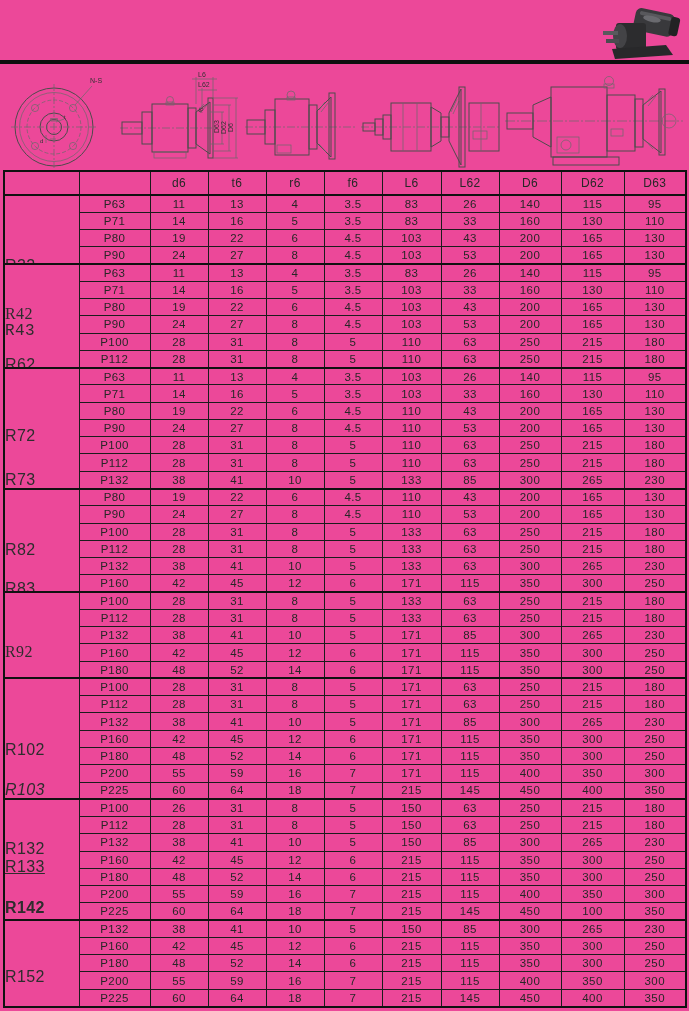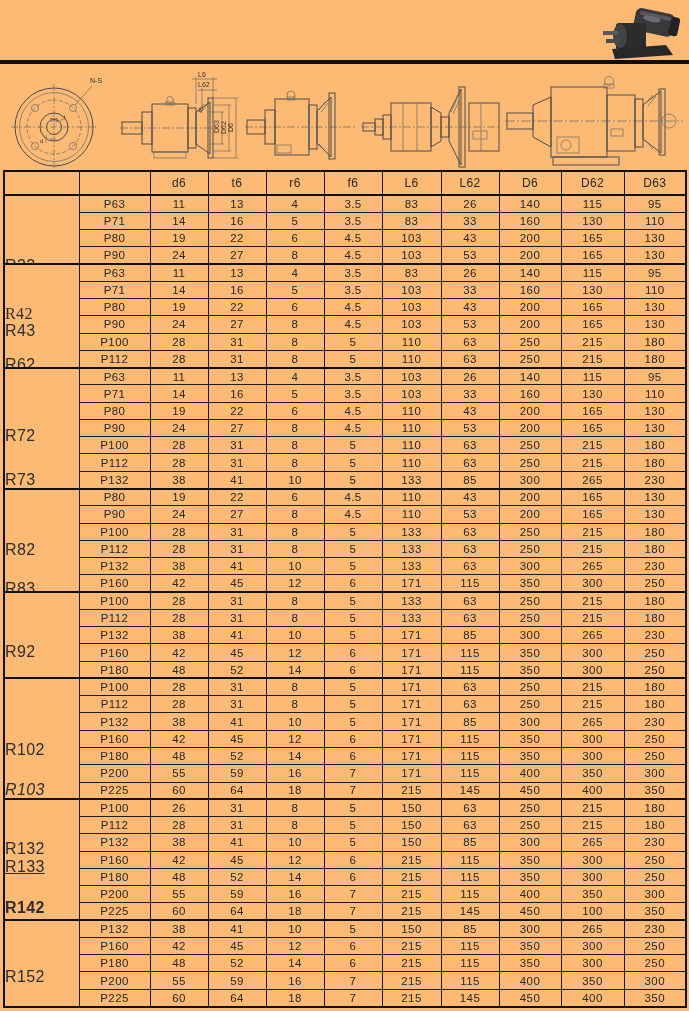--- a/index.html
+++ b/index.html
@@ -1,18 +1,18 @@
 <!DOCTYPE html>
 <html><head>
 <meta charset="utf-8">
 <style>
   html,body { margin:0; padding:0; background:#e8e8e8; }
   .page {
     position:relative; width:689px; height:1011px; margin:0 auto;
-    background:#fdba74; overflow:hidden;
+    background:#ec4899; overflow:hidden;
     font-family:"Liberation Sans", sans-serif; color:#2a2a2a;
   }
   
   .photo { position:absolute; top:5px; right:5px; width:84px; height:56px; }
   
   .rule { position:absolute; top:60px; left:0; width:689px; height:4px; background:#0f0f0f; }
   
   .drawings {
     position:absolute; top:71px; left:4px; width:681px; height:98px;
     display:flex; justify-content:space-between; align-items:flex-end;
@@ -260,21 +260,21 @@
           <td>4.5</td>
           <td>103</td>
           <td>53</td>
           <td>200</td>
           <td>165</td>
           <td>130</td>
         </tr>
         <tr class="group-start">
           <td rowspan="6" class="group-cell">
             <span class="glabel" style="top: 13%; font-family: Liberation Serif, serif;">R42</span>
-            <span class="glabel" style="top: 29%;">R43</span>
+            <span class="glabel" style="top: 29%; font-family: Liberation Mono, monospace;">R43</span>
             <span class="glabel" style="top: 63%;">R62</span>
             <span class="glabel" style="top: 79%;">R63</span>
           </td>
           <td>P63</td>
           <td>11</td>
           <td>13</td>
           <td>4</td>
           <td>3.5</td>
           <td>83</td>
           <td>26</td>
@@ -501,21 +501,21 @@
           <td>12</td>
           <td>6</td>
           <td>171</td>
           <td>115</td>
           <td>350</td>
           <td>300</td>
           <td>250</td>
         </tr>
         <tr class="group-start">
           <td rowspan="5" class="group-cell">
-            <span class="glabel" style="top: 27%;">R92</span>
+            <span class="glabel" style="top: 27%; font-family: Liberation Serif, serif;">R92</span>
             <span class="glabel" style="top: 67%;">R93</span>
           </td>
           <td>P100</td>
           <td>28</td>
           <td>31</td>
           <td>8</td>
           <td>5</td>
           <td>133</td>
           <td>63</td>
           <td>250</td>

